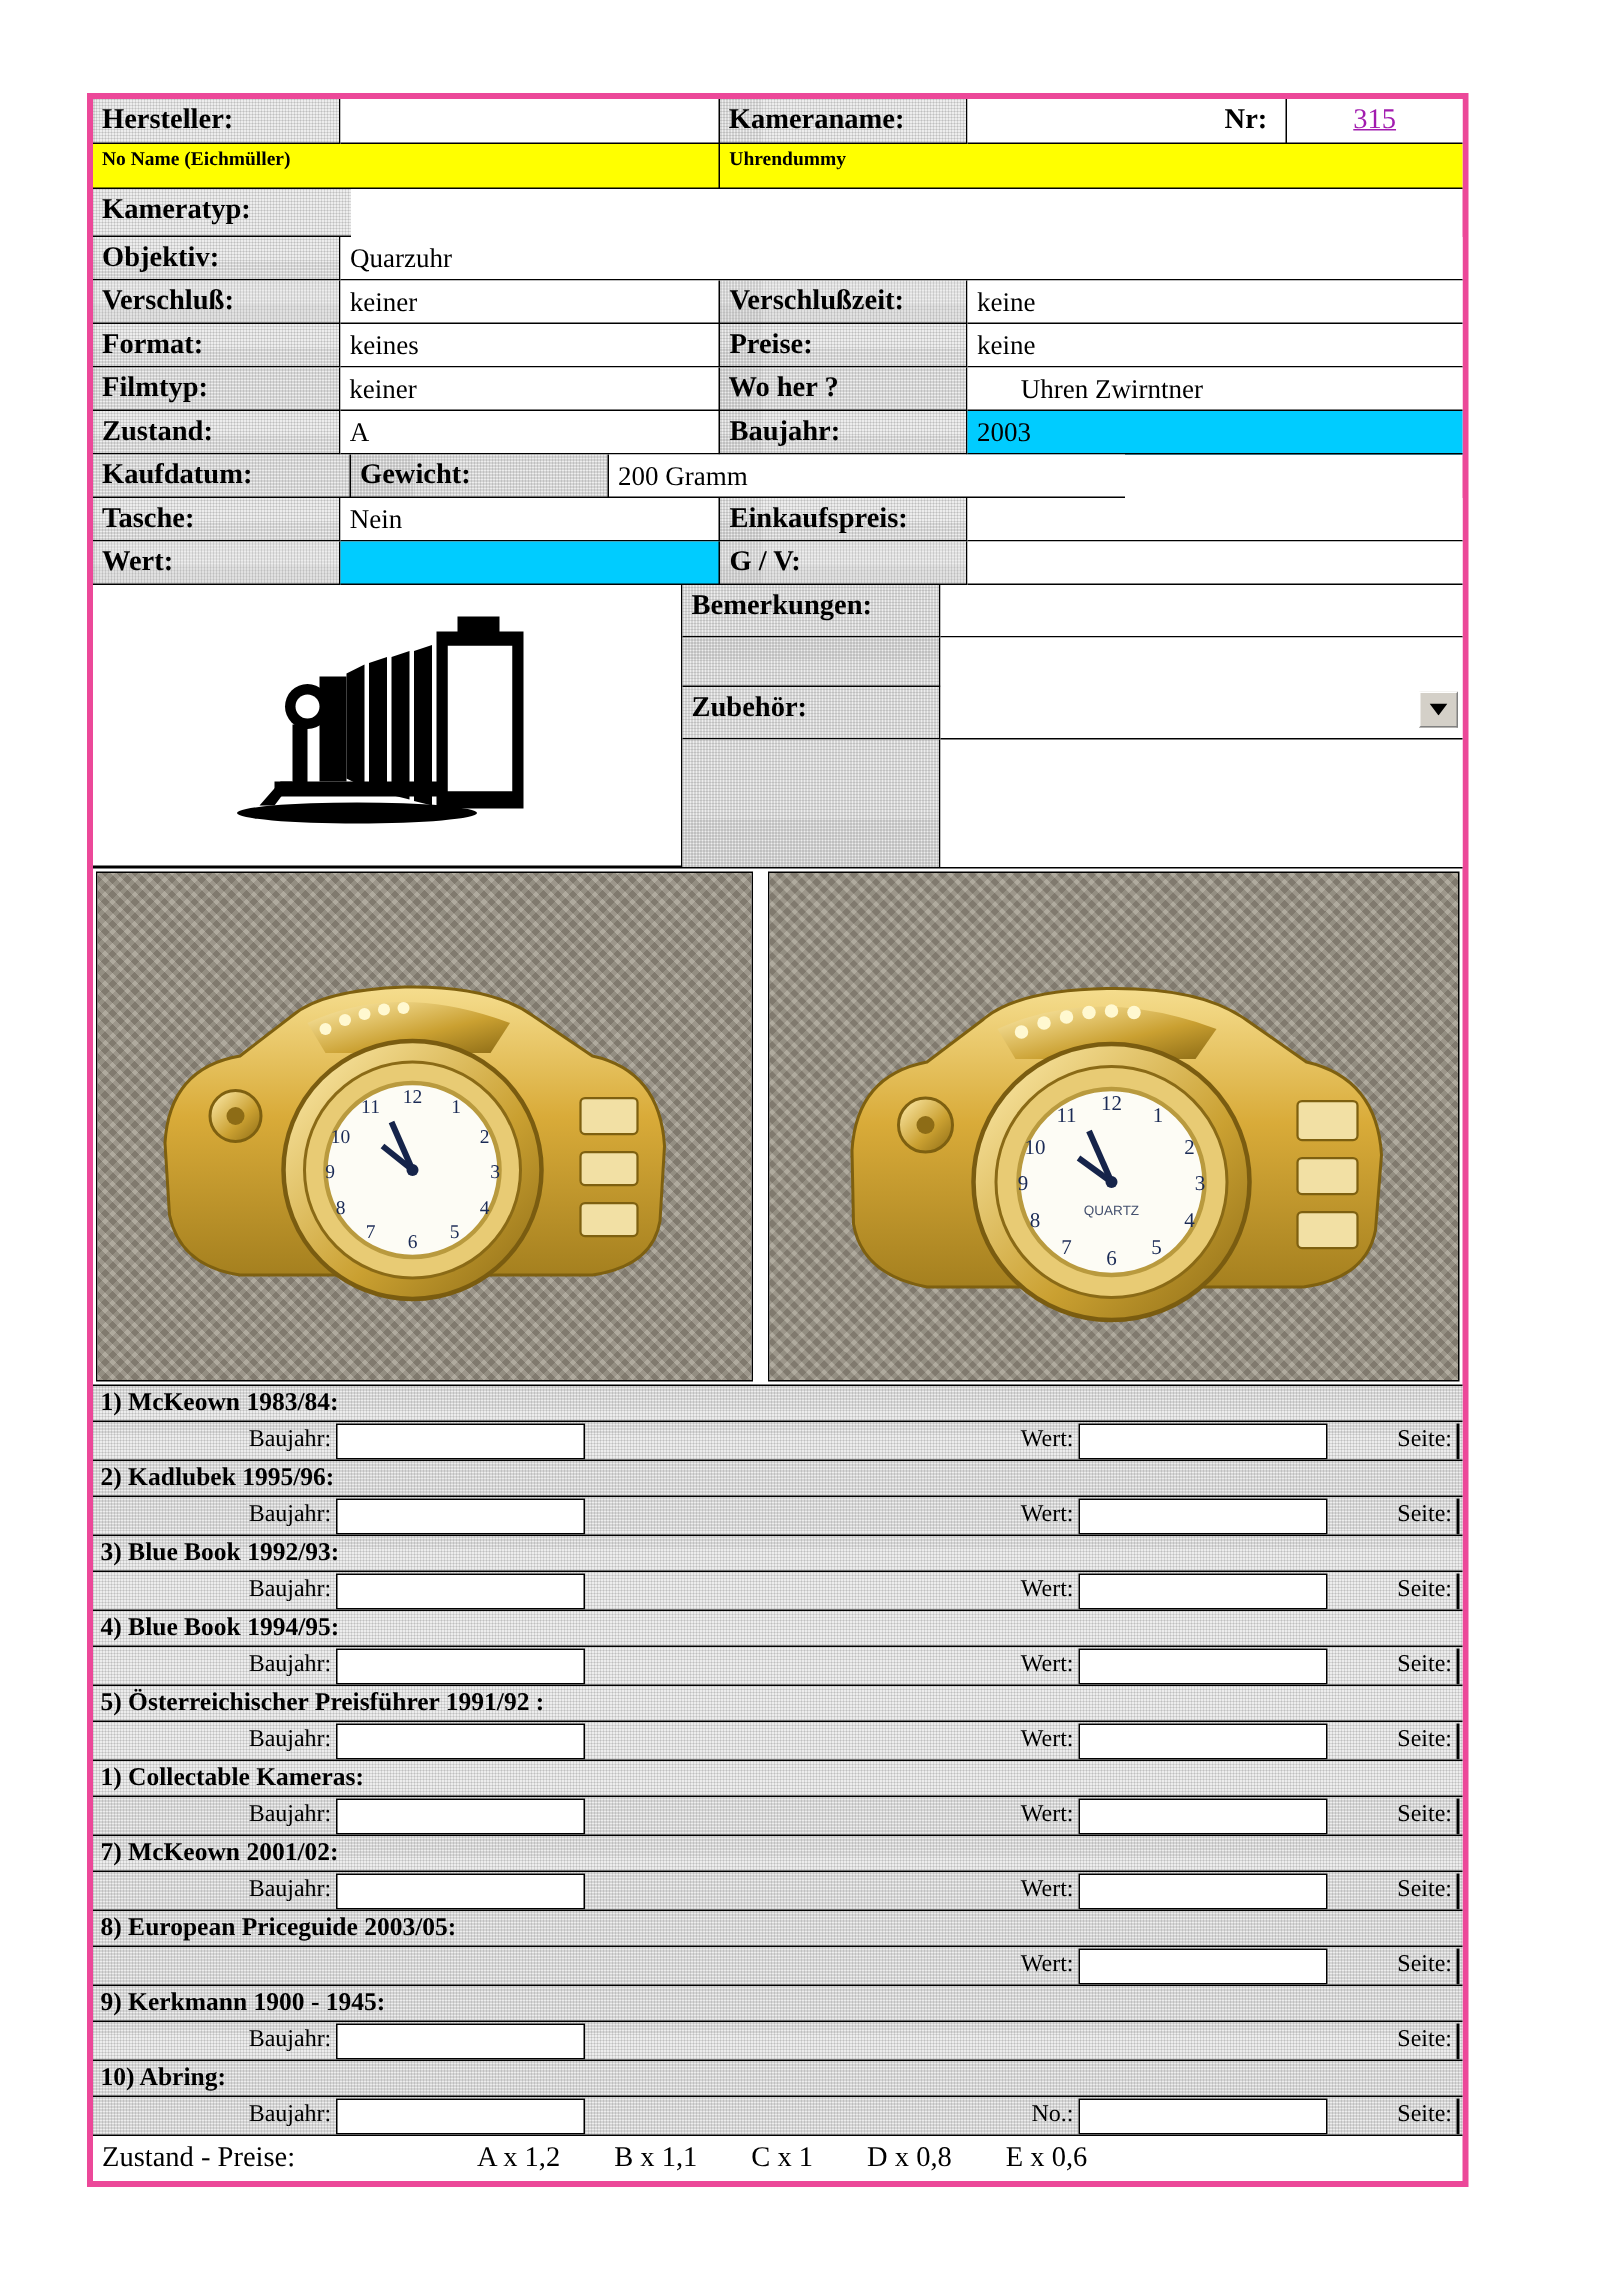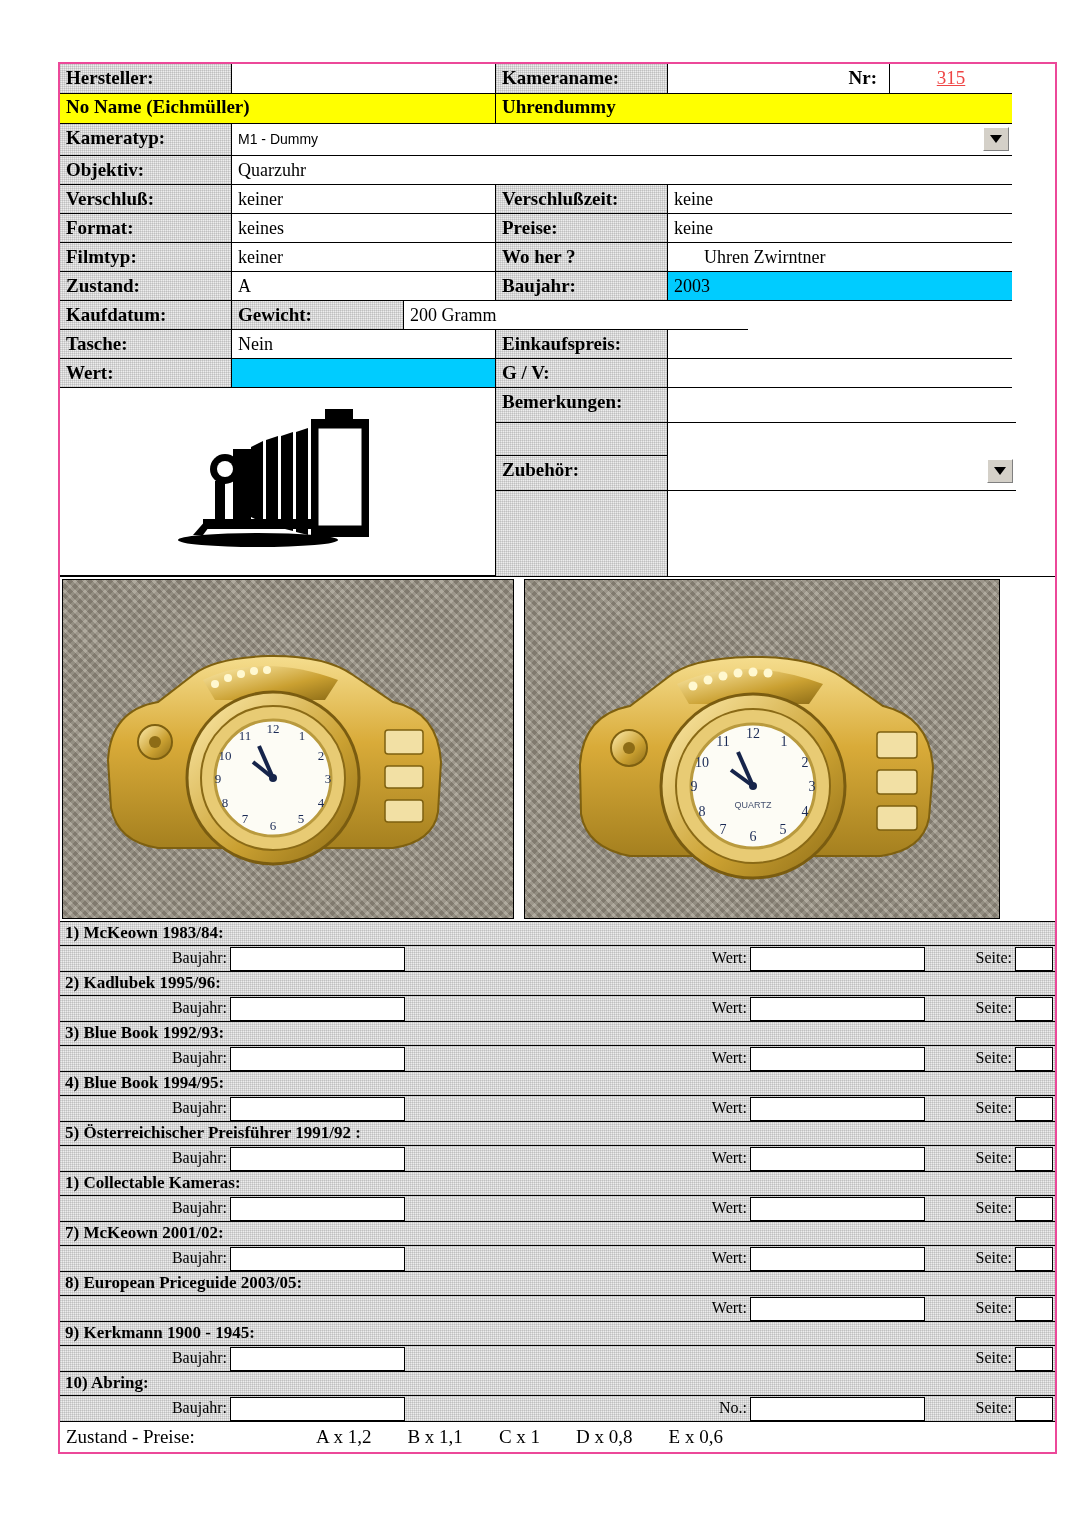--- a/index.html
+++ b/index.html
@@ -11,22 +11,22 @@
     width: 1074px;
     height: 1520px;
     font-family: "Liberation Serif", serif;
     color: #000000;
     position: relative;
   }
   .page {
     position: absolute;
     left: 58px;
     top: 62px;
-    width: 999px;
-    border: 2px solid #ec4899;
+    width: 921px;
+    border: 4px solid #ec4899;
     box-sizing: border-box;
     background: #fff;
   }
   
   .row {
     display: flex;
     width: 100%;
     box-sizing: border-box;
   }
   .cell {
@@ -45,34 +45,34 @@
     background-image:
       repeating-linear-gradient(0deg, rgba(0,0,0,0.10) 0px, rgba(0,0,0,0.10) 1px, rgba(0,0,0,0) 1px, rgba(0,0,0,0) 2px),
       repeating-linear-gradient(90deg, rgba(0,0,0,0.10) 0px, rgba(0,0,0,0.10) 1px, rgba(0,0,0,0) 1px, rgba(0,0,0,0) 2px);
     line-height: 24px;
   }
   .val {
     font-size: 18px;
     line-height: 24px;
     background: #fff;
   }
-  .yellow { background: #ffff00 !important; font-weight: bold; font-size: 19px; }
+  .yellow { background: #ffff00 !important; font-weight: bold; font-size: 13px; }
   .cyan { background: #00ccff !important; }
 
   
   .hdr-nr {
     font-weight: bold;
     font-size: 19px;
     text-align: right;
     padding-right: 12px;
   }
   .nr-link {
     font-size: 19px;
     text-decoration: underline;
-    color: #ef4444;
+    color: #a21caf;
     text-align: center;
     display: block;
   }
 
   
   .ddbox {
     position: relative;
   }
   .ddarrow {
     position: absolute;
@@ -186,28 +186,20 @@
     </div>
   </div>
 
   <div class="row">
     <div class="cell yellow" style="width:436px;height:30px;">No Name (Eichmüller)</div>
     <div class="cell yellow" style="width:516px;height:30px;">Uhrendummy</div>
   </div>
 
   <div class="row">
     <div class="cell lbl" style="width:172px;height:32px;">Kameratyp:</div>
-    <div class="cell val ddbox" style="width:780px;height:32px;">
-      <span class="dd-val">M1 - Dummy</span>
-      <span class="ddarrow">
-        <svg width="12" height="8" viewBox="0 0 12 8">
-            <polygon points="0,0 12,0 6,8" fill="#000"></polygon>
-          </svg>
-      </span>
-    </div>
   </div>
 
   <div class="row">
     <div class="cell lbl" style="width:172px;height:29px;">Objektiv:</div>
     <div class="cell val" style="width:780px;height:29px;">Quarzuhr</div>
   </div>
 
   <div class="row">
     <div class="cell lbl" style="width:172px;height:29px;">Verschluß:</div>
     <div class="cell val" style="width:264px;height:29px;">keiner</div>

